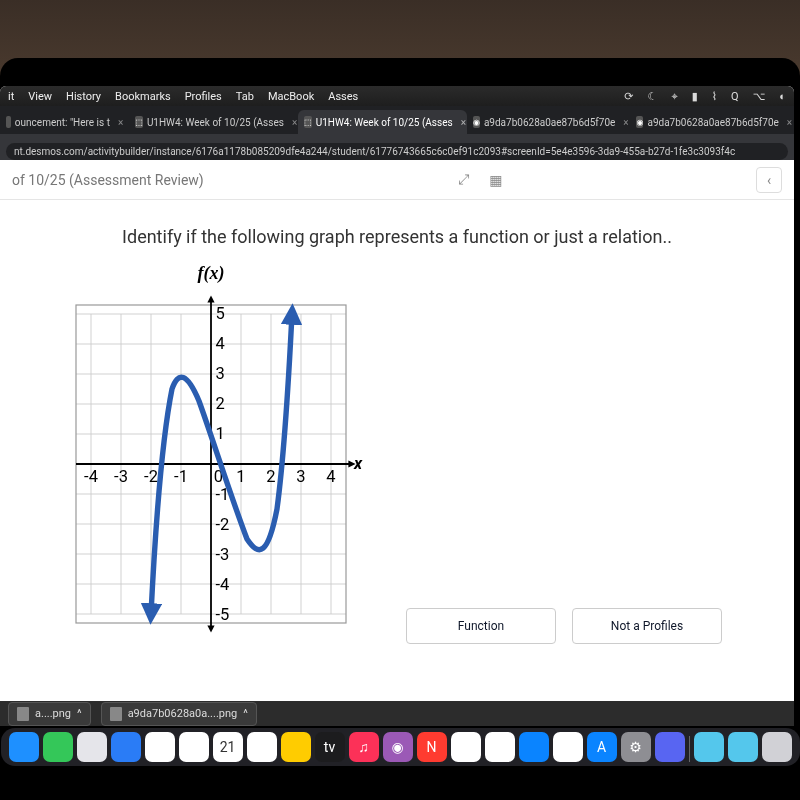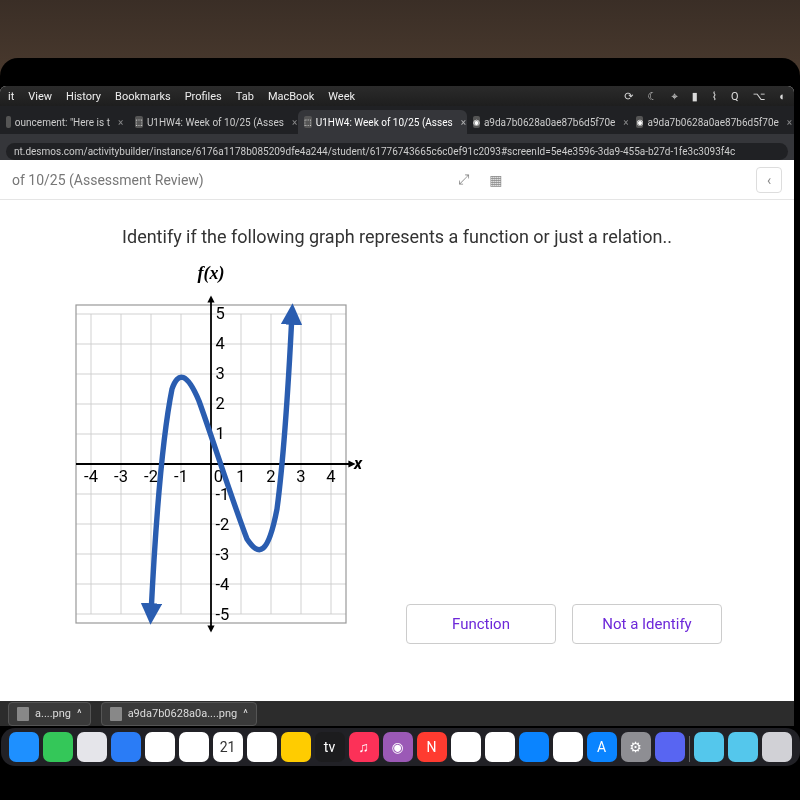--- a/index.html
+++ b/index.html
@@ -26,21 +26,21 @@
   .page-head { border-bottom:1px solid #e5e5e5; height:40px; display:flex; align-items:center; padding:16px 12px; color:#777; font-size:14px;}
   .page-head .spacer{flex:1;}
   .hicon{ width:26px;height:26px;display:inline-flex;align-items:center;justify-content:center;color:#888;border:1px solid transparent;border-radius:4px;margin-left:6px;}
   .hicon.box{border-color:#ddd;}
   .content { flex:1; padding: 18px 46px; position:relative;}
   .question { text-align:center; font-size:18px; color:#333; margin: 8px 0 16px; }
   .row { display:flex; gap:30px; align-items:flex-end; }
   .graph-wrap{ width:330px; }
   .axis-title{ text-align:center; font-weight:bold; font-size:18px; font-style:italic; font-family: "Times New Roman", serif;}
   .answers { display:flex; gap:16px; margin-top: 4px;}
-  .ans-btn { border:1px solid #ccc; background:#fff; color:#6d28d9; font-size:15px; padding:10px 0; width:150px; text-align:center; border-radius:4px; cursor:pointer;}
+  .ans-btn { border:1px solid #ccc; background:#fff; color:#0f172a; font-size:12px; padding:10px 0; width:150px; text-align:center; border-radius:4px; cursor:pointer;}
   
   .dlbar { background:#2c2c2c; height:25px; display:flex; align-items:center; padding:0 8px; gap:10px; color:#ddd; font-size:11px;}
   .dlitem { background:#3a3a3a; border:1px solid #555; border-radius:4px; padding:4px 8px; display:flex; align-items:center; gap:6px;}
   .dlitem .fico{width:12px;height:14px;background:#888;border-radius:1px;}
   
   .dock-wrap { position:absolute; left:0; right:0; bottom:34px; display:flex; justify-content:center;}
   .dock { background: rgba(60,60,70,0.55); border-radius:14px; padding:4px 8px; display:flex; gap:4px; align-items:flex-end;}
   .dicon { width:30px; height:30px; border-radius:7px; display:flex; align-items:center; justify-content:center; font-size:14px; color:#fff;}
   .macair { position:absolute; bottom:8px; left:0; right:0; text-align:center; color:#888; font-size:12px; letter-spacing:1px;}
   svg { display:block; }
@@ -54,21 +54,21 @@
   <div class="screen">
 
     <div class="mac-menu">
       <span>it</span>
       <span>View</span>
       <span>History</span>
       <span>Bookmarks</span>
       <span>Profiles</span>
       <span>Tab</span>
       <span>MacBook</span>
-      <span>Week</span>
+      <span>Asses</span>
       <span class="spacer"></span>
       <span class="status-ico">⟳</span>
       <span class="status-ico">☾</span>
       <span class="status-ico">⌖</span>
       <span class="status-ico">▮</span>
       <span class="status-ico">⌇</span>
       <span class="status-ico">Q</span>
       <span class="status-ico">⌥</span>
       <span class="status-ico">◐</span>
     </div>
@@ -181,21 +181,21 @@
                 </g>
                 <text x="4.9" y="0.15" font-weight="bold" font-style="italic">x</text>
               </g>
 
               <path d="M -2,5 C -1.9,3 -1.7,-0.5 -1.3,-2.5 C -1.1,-3.1 -0.8,-3.05 -0.4,-2.1 C 0,-1 0.7,1.2 1.2,2.5 C 1.6,3.1 1.9,3.05 2.2,1.5 C 2.4,0 2.55,-2 2.7,-5" fill="none" stroke="#2a5db0" stroke-width="0.18" marker-start="url(#ahblue)" marker-end="url(#ahblue)"></path>
             </svg>
           </div>
 
           <div class="answers">
             <div class="ans-btn">Function</div>
-            <div class="ans-btn">Not a Identify</div>
+            <div class="ans-btn">Not a Profiles</div>
           </div>
         </div>
       </div>
     </div>
 
     <div class="dlbar">
       <div class="dlitem">
           <span class="fico"></span>
           <span>a....png</span>
           <span>^</span>

